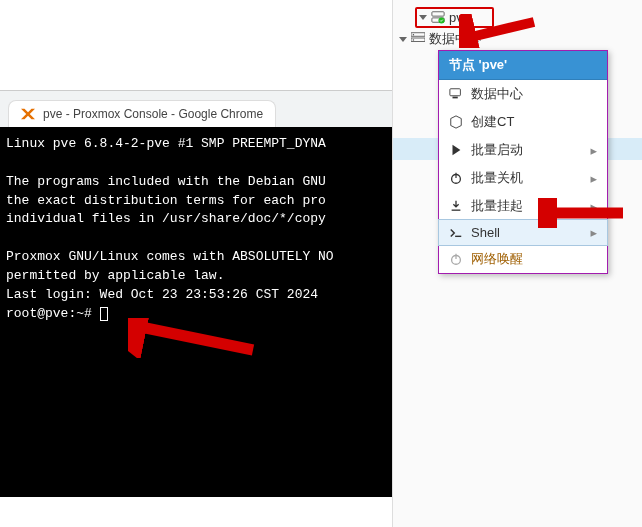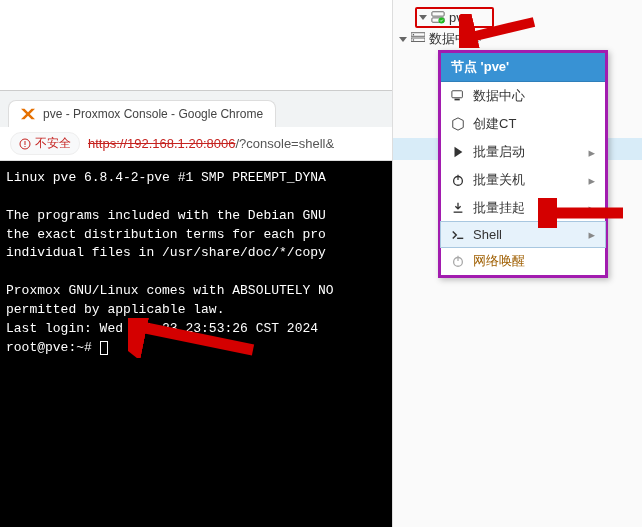--- a/index.html
+++ b/index.html
@@ -107,21 +107,21 @@
   .mon-icon svg { width:16px; height:14px; display:block; }
   .srv-icon svg { width:14px; height:14px; display:block; }
   .grid-icon svg,.db-icon svg { width:14px; height:14px; display:block; }
 
   
   .menu {
     position: absolute;
     left: 438px; top: 50px;
     width: 170px;
     background: #fff;
-    border: 3px solid #a21caf;
+    border: 1px solid #a21caf;
     box-shadow: 2px 2px 6px rgba(0,0,0,.25);
     font-size: 13px;
     z-index: 5;
   }
   .menu-title {
     background: #3892d4; color: #fff;
     padding: 5px 10px; font-weight: 600;
     border-bottom: 1px solid #2f7fba;
   }
   .menu-item {
@@ -147,33 +147,20 @@
 <div class="browser">
   <div class="tabbar">
     <div class="tab">
       <span class="pve-icon">
         <svg viewBox="0 0 16 16">
             <path fill="#e57000" d="M0 2 L6 8 L0 14 L4 14 L8 10 L12 14 L16 14 L10 8 L16 2 L12 2 L8 6 L4 2 Z"></path>
           </svg>
       </span>
       <span>pve - Proxmox Console - Google Chrome</span>
     </div>
-  </div>
-  <div class="addrbar">
-    <span class="insecure-badge">
-      <svg width="12" height="12" viewBox="0 0 24 24">
-          <circle cx="12" cy="12" r="10" fill="none" stroke="#c5221f" stroke-width="2"></circle>
-          <rect x="11" y="6" width="2" height="8" fill="#c5221f"></rect>
-          <rect x="11" y="16" width="2" height="2" fill="#c5221f"></rect>
-        </svg>
-      <span>不安全</span>
-    </span>
-    <span class="url">
-      <span class="host">https://192.168.1.20:8006</span><span class="rest">/?console=shell&amp;</span>
-    </span>
   </div>
   <div class="terminal"><span>Linux pve 6.8.4-2-pve #1 SMP PREEMPT_DYNA</span>
 <span></span>
 <span>The programs included with the Debian GNU</span>
 <span>the exact distribution terms for each pro</span>
 <span>individual files in /usr/share/doc/*/copy</span>
 <span></span>
 <span>Proxmox GNU/Linux comes with ABSOLUTELY NO</span>
 <span>permitted by applicable law.</span>
 <span>Last login: Wed Oct 23 23:53:26 CST 2024 </span>

